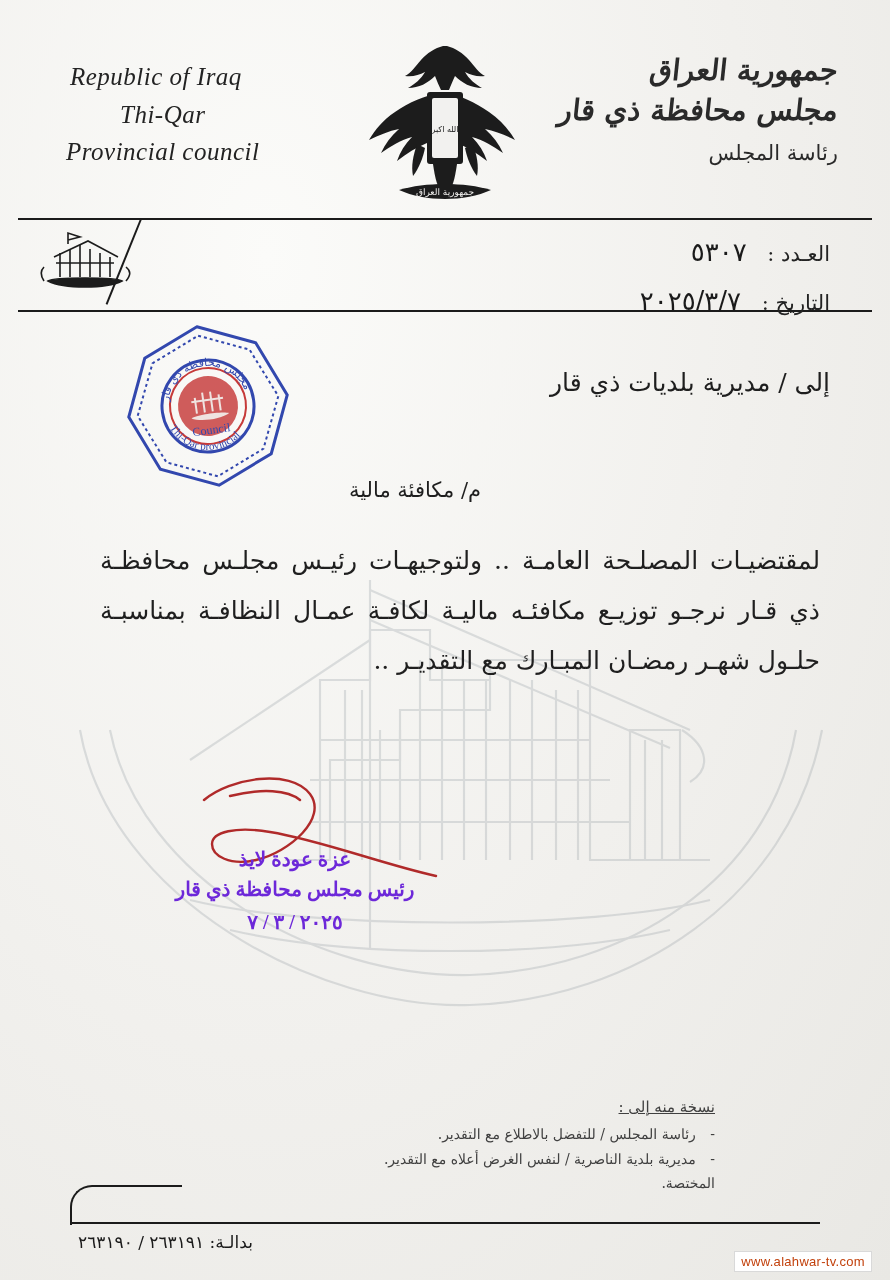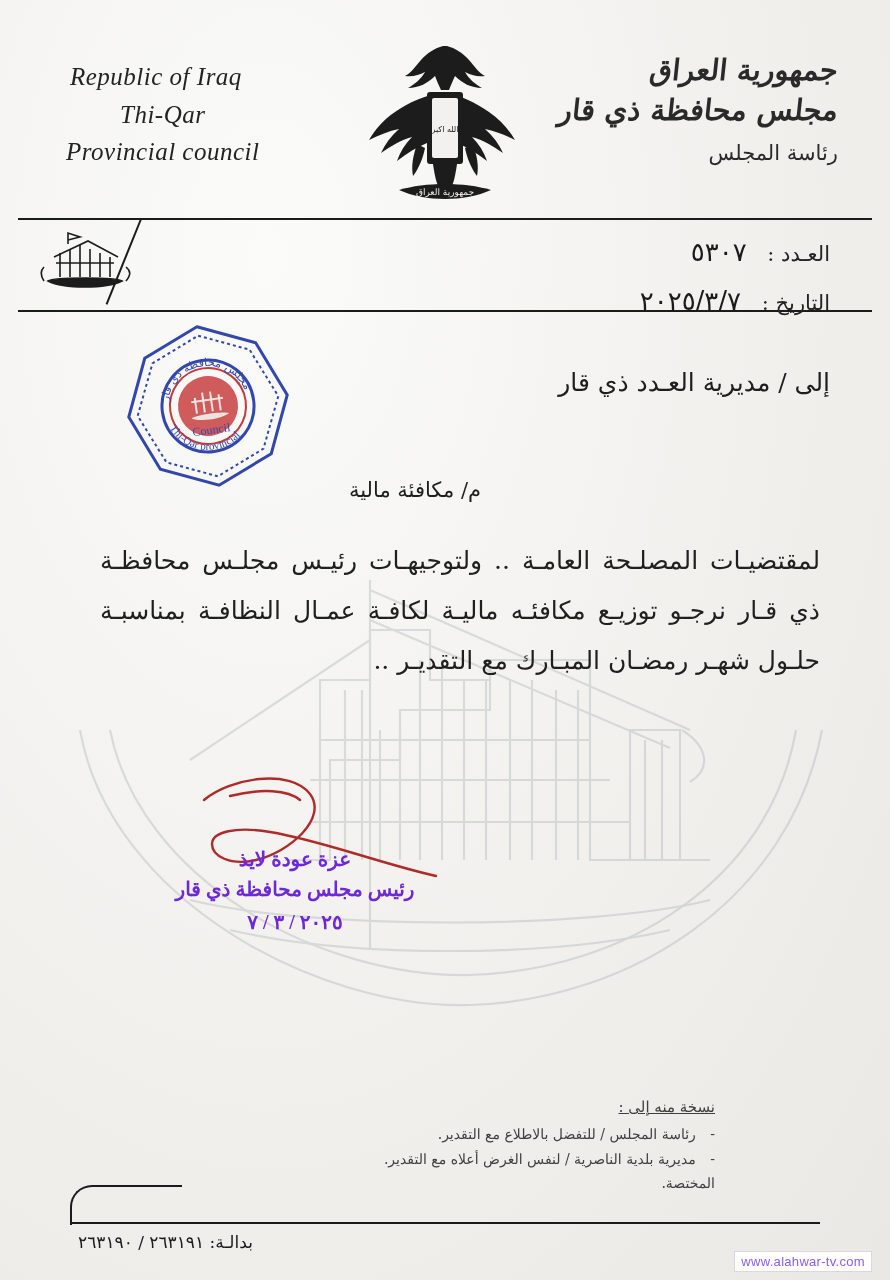--- a/index.html
+++ b/index.html
@@ -305,21 +305,21 @@
     font-size: 17px;
     font-family: "DejaVu Serif", serif;
     letter-spacing: 1px;
     white-space: nowrap;
   }
   .tv-badge {
     position: absolute;
     right: 18px;
     bottom: 8px;
     background: #ffffff;
-    color: #8b5cf6;
+    color: #c2410c;
     font-family: "Liberation Sans", sans-serif;
     font-size: 13px;
     padding: 2px 6px;
     border: 1px solid #d9d9d9;
     letter-spacing: 0.3px;
   }
 </style>
 </head>
 <body>
 
@@ -444,21 +444,21 @@
 
         <path d="M560 430 L560 300 L610 300 L610 430"></path>
         <path d="M575 430 L575 310 M592 430 L592 310"></path>
 
         <path d="M120 470 C240 500 520 500 640 470"></path>
         <path d="M160 500 C280 528 480 528 600 500"></path>
       </g>
     </svg>
   </div>
 
-  <div class="to-line">إلى / مديرية العـدد ذي قار</div>
+  <div class="to-line">إلى / مديرية بلديات ذي قار</div>
   <div class="subject-line">م/ مكافئة مالية</div>
   <div class="body-text">
     <p>لمقتضيـات المصلـحة العامـة .. ولتوجيهـات رئيـس مجلـس محافظـة ذي قـار نرجـو توزيـع مكافئـه ماليـة لكافـة عمـال النظافـة بمناسبـة حلـول شهـر رمضـان المبـارك مع التقديـر ..</p>
   </div>
 
   <div class="signature-scribble">
     <svg viewBox="0 0 300 130" width="300" height="130">
       <g fill="none" stroke="#b02a2a" stroke-width="2.4" stroke-linecap="round">
         <path d="M34 40 C60 18 120 8 140 34 C158 58 120 92 86 100 C60 106 42 96 42 84 C42 72 66 66 100 72 C150 80 212 104 266 116"></path>
         <path d="M60 36 C92 28 118 30 130 40"></path>

